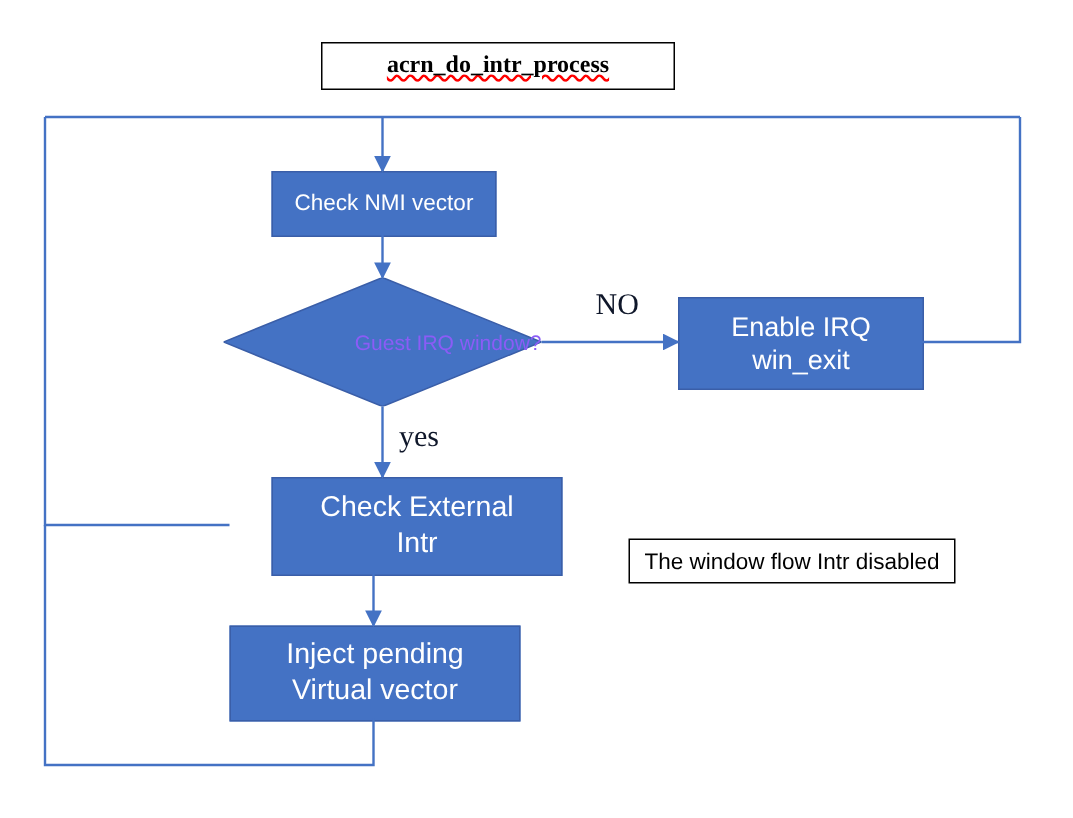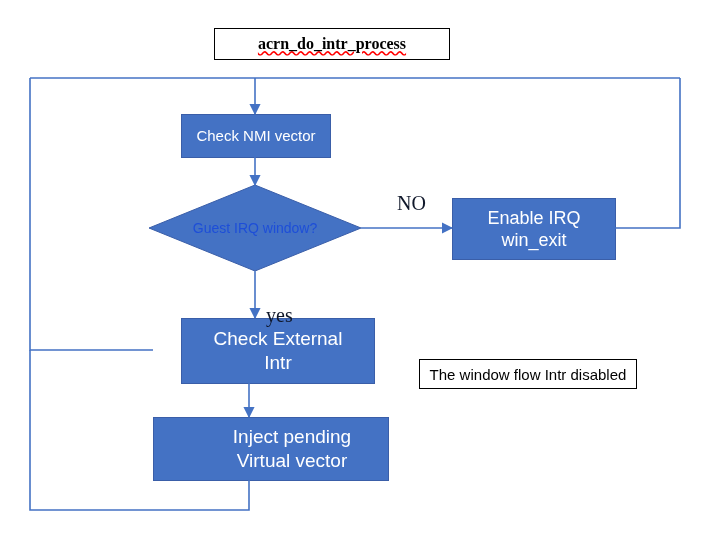--- a/index.html
+++ b/index.html
@@ -50,22 +50,22 @@
     padding: 0 6px;
   }
   .diamond-wrap {
     position: absolute;
   }
   .diamond-label {
     position: absolute;
     top: 0; left: 0; right: 0; bottom: 0;
     display: flex;
     align-items: center;
-    justify-content: center;
-    color: #1d4ed8;
+    justify-content: flex-end;
+    color: #8b5cf6;
     font-size: 14px;
     text-align: center;
     pointer-events: none;
   }
   .text-label {
     position: absolute;
     color: #0f172a;
     font-family: "Times New Roman", serif;
     font-size: 20px;
   }
@@ -100,33 +100,33 @@
 <div class="box" style="left:452px; top:198px; width:162px; height:60px; font-size:18px; white-space:pre-line;">
   <span>Enable IRQ
 win_exit</span>
 </div>
 
 <div class="box" style="left:153px; top:318px; width:192px; height:64px; font-size:19px; white-space:pre-line;margin-left:28px;">
   <span>Check External
 Intr</span>
 </div>
 
-<div class="box" style="left:153px; top:417px; width:192px; height:62px; font-size:19px; white-space:pre-line;padding-left:42px;">
+<div class="box" style="left:153px; top:417px; width:192px; height:62px; font-size:19px; white-space:pre-line;">
   <span>Inject pending
 Virtual vector</span>
 </div>
 
 <div class="note-box" style="left:419px; top:359px; width:204px; height:28px;">
   <span>The window flow Intr disabled</span>
 </div>
 
 <div class="text-label" style="left:397px; top:192px;">
   <span>NO</span>
 </div>
-<div class="text-label" style="left:266px; top:280px;margin-top:24px;">
+<div class="text-label" style="left:266px; top:280px;">
   <span>yes</span>
 </div>
 
 <svg class="connectors">
   <defs>
     <marker id="arrow" viewBox="0 0 10 10" refX="9" refY="5" markerWidth="7" markerHeight="7" orient="auto-start-reverse">
       <path d="M 0 0 L 10 5 L 0 10 z" fill="#4472c4"></path>
     </marker>
   </defs>
   <g stroke="#4472c4" stroke-width="1.6" fill="none">

